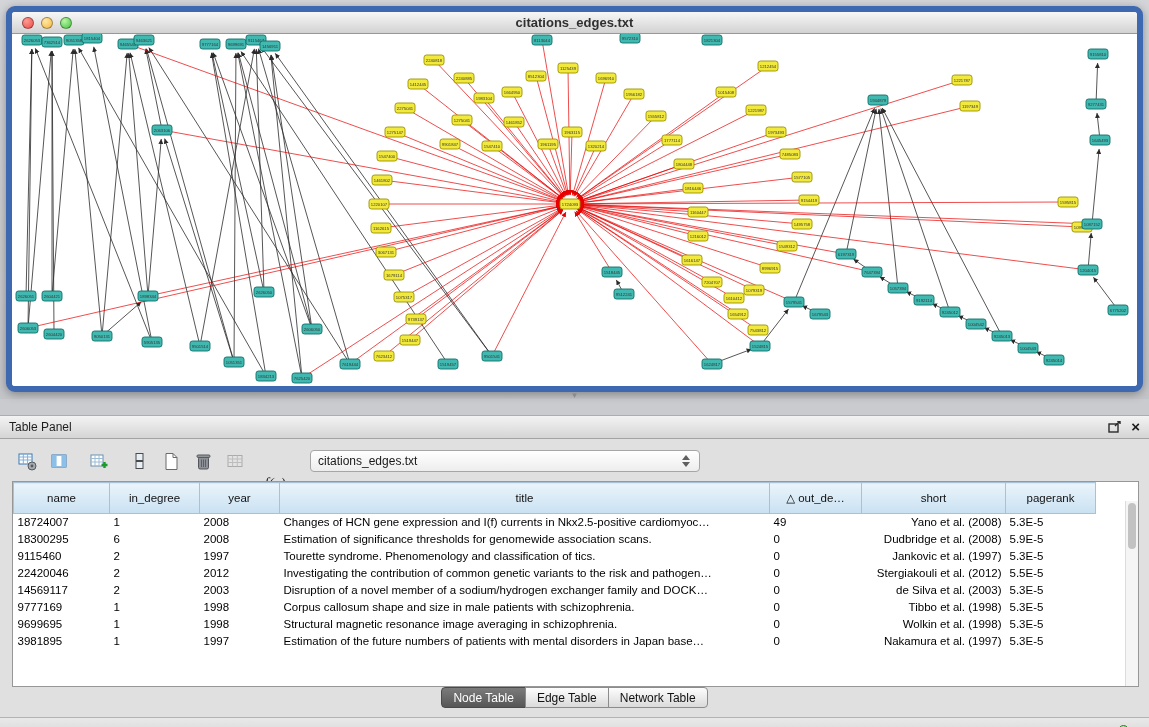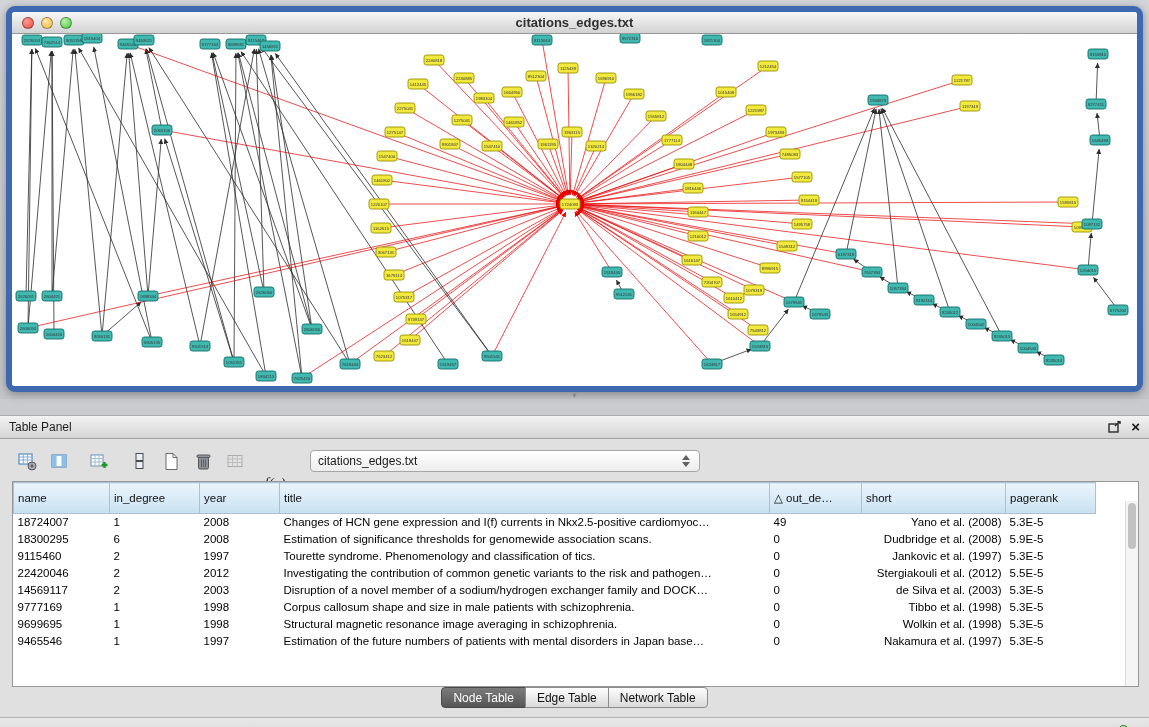--- a/index.html
+++ b/index.html
@@ -42,21 +42,21 @@
     border:1px solid #a6a6a6; border-radius:4px; display:flex; align-items:center;
     padding:0 7px; font-size:12px; color:#191919; }
   .combo .arrows { margin-left:auto; display:flex; flex-direction:column; gap:2px; padding-right:2px; }
   .tri-up   { width:0; height:0; border-left:4px solid transparent; border-right:4px solid transparent; border-bottom:5px solid #5f5f5f; }
   .tri-down { width:0; height:0; border-left:4px solid transparent; border-right:4px solid transparent; border-top:5px solid #5f5f5f; }
 
   .table-area { flex:1 1 auto; margin:4px 10px 0 12px; background:#fff; border:1px solid #979797;
     position:relative; overflow:hidden; }
   table.data { border-collapse:collapse; table-layout:fixed; width:1082px; font-size:11.5px; }
   table.data th { background:linear-gradient(#eaf4fb,#c9e1f2); border:1px solid #a9c1d6;
-    height:18px; font-weight:normal; color:#111; text-align:left; padding:8px 4px;
+    height:18px; font-weight:normal; color:#111; text-align:center; padding:8px 4px;
     white-space:nowrap; overflow:hidden; }
   table.data td { height:17px; padding:0 4px; color:#000; white-space:nowrap; overflow:hidden; }
   table.data td.center { text-align:right; }
   .vscroll { position:absolute; right:0; top:19px; bottom:0; width:13px; background:#f5f5f5;
     border-left:1px solid #dcdcdc; }
   .vthumb { position:absolute; left:2px; right:2px; top:2px; height:46px; background:#c2c2c2; border-radius:6px; }
 
   .tabs-row { flex:0 0 30px; display:flex; justify-content:center; }
   .tab-btn { height:21px; padding:0 11px; font-size:12px; border:1px solid #8c8c8c; margin-left:-1px;
     background:linear-gradient(#fdfdfd,#dadada); color:#111; display:flex; align-items:center; }
@@ -814,21 +814,21 @@
               <tr>
                 <td>9699695</td>
                 <td>1</td>
                 <td>1998</td>
                 <td>Structural magnetic resonance image averaging in schizophrenia.</td>
                 <td>0</td>
                 <td class="center">Wolkin et al. (1998)</td>
                 <td>5.3E-5</td>
               </tr>
               <tr>
-                <td>9465546</td>
+                <td>3981895</td>
                 <td>1</td>
                 <td>1997</td>
                 <td>Estimation of the future numbers of patients with mental disorders in Japan base…</td>
                 <td>0</td>
                 <td class="center">Nakamura et al. (1997)</td>
                 <td>5.3E-5</td>
               </tr>
             </tbody>
         </table>
         <div class="vscroll">

